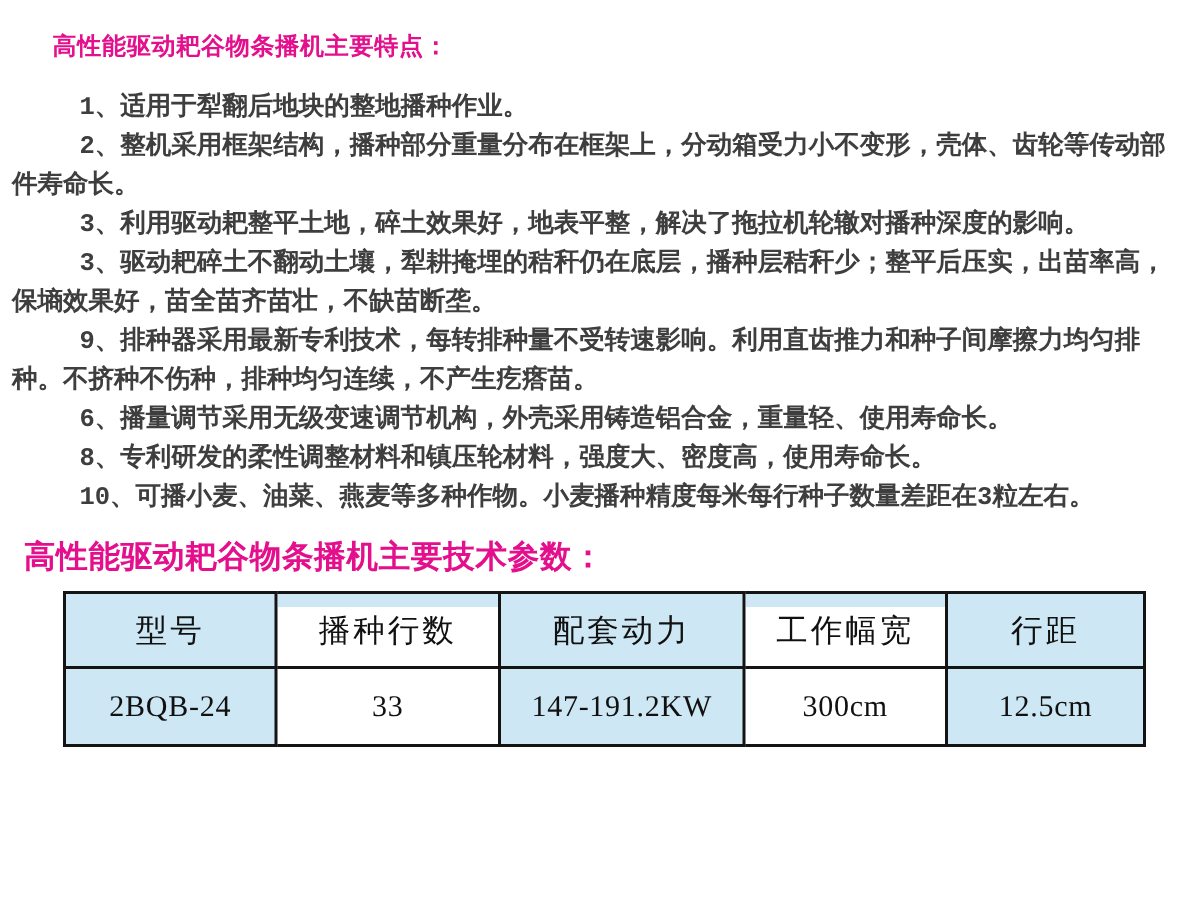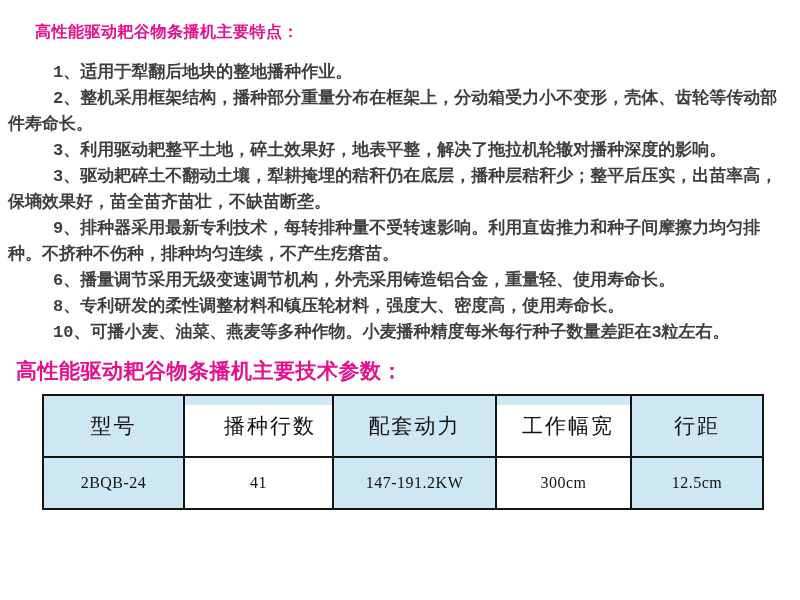--- a/index.html
+++ b/index.html
@@ -49,38 +49,38 @@
     border-collapse: collapse;
     table-layout: fixed;
     margin: 9px 0 0 42px;
     font-family: "Liberation Serif", "DejaVu Serif", serif;
     color: #111111;
   }
   .specs-table th, .specs-table td {
     border: 2px solid var(--table-border);
     text-align: center;
     vertical-align: middle;
-    padding: 16px;
+    padding: 4px;
     overflow: hidden;
   }
   .specs-table th {
     height: 50px;
     font-size: 21px;
     font-weight: normal;
     letter-spacing: 2px;
   }
   .specs-table td {
     height: 52px;
-    font-size: 16px;
+    font-size: 20px;
     letter-spacing: 0.5px;
     font-family: Liberation Serif, serif;
   }
   .cell-blue { background: var(--cell-blue); }
   .cell-white { background: #ffffff; }
-  th.cell-white { background: linear-gradient(to bottom, var(--cell-blue) 9px, #ffffff 9px); text-align: right; }
+  th.cell-white { background: linear-gradient(to bottom, var(--cell-blue) 9px, #ffffff 9px); }
   .col-0 { width: 141px; }
   .col-1 { width: 149px; }
   .col-2 { width: 163px; }
   .col-3 { width: 135px; }
   .col-4 { width: 132px; }
 </style>
 </head>
 <body>
 
 <div>
@@ -113,21 +113,21 @@
           <th class="cell-blue">型号</th>
           <th class="cell-white">播种行数</th>
           <th class="cell-blue">配套动力</th>
           <th class="cell-white">工作幅宽</th>
           <th class="cell-blue">行距</th>
         </tr>
     </thead>
     <tbody>
         <tr>
           <td class="cell-blue">2BQB-24</td>
-          <td class="cell-white">41</td>
+          <td class="cell-white">33</td>
           <td class="cell-blue">147-191.2KW</td>
           <td class="cell-white">300cm</td>
           <td class="cell-blue">12.5cm</td>
         </tr>
       </tbody>
   </table>
 
 </div>
 
 </body></html>

